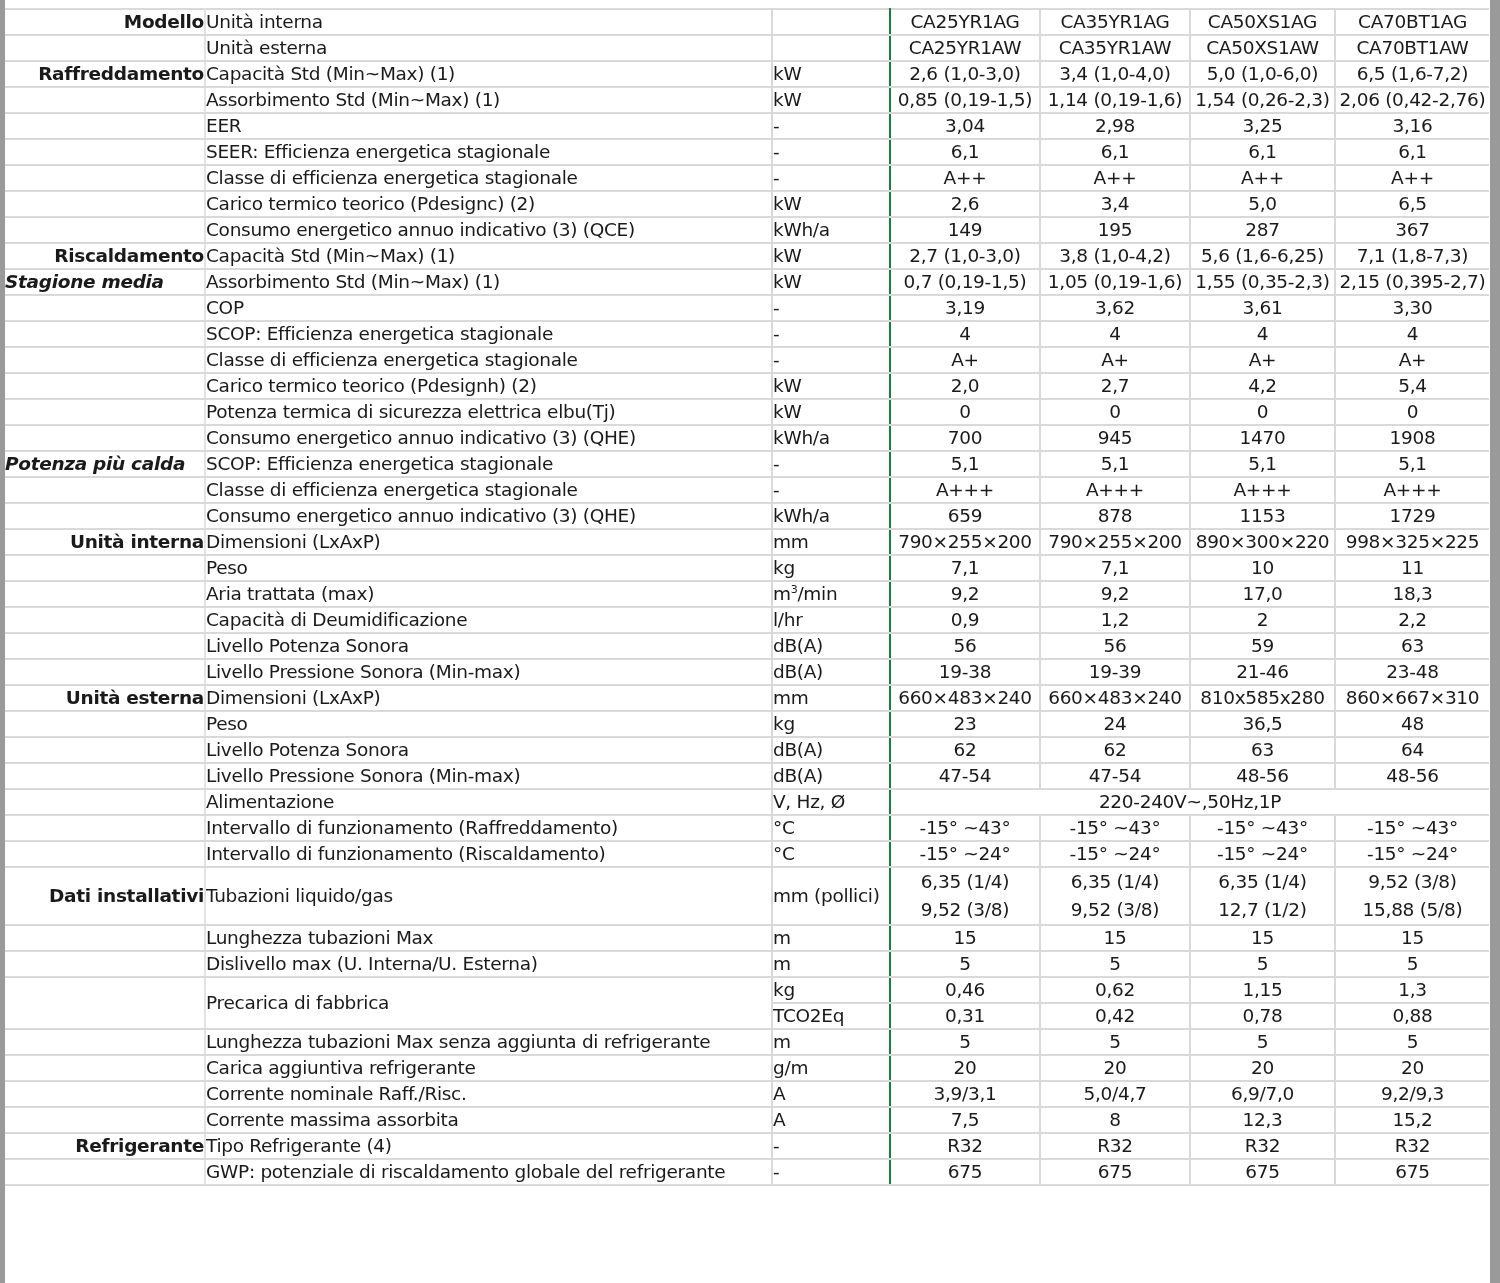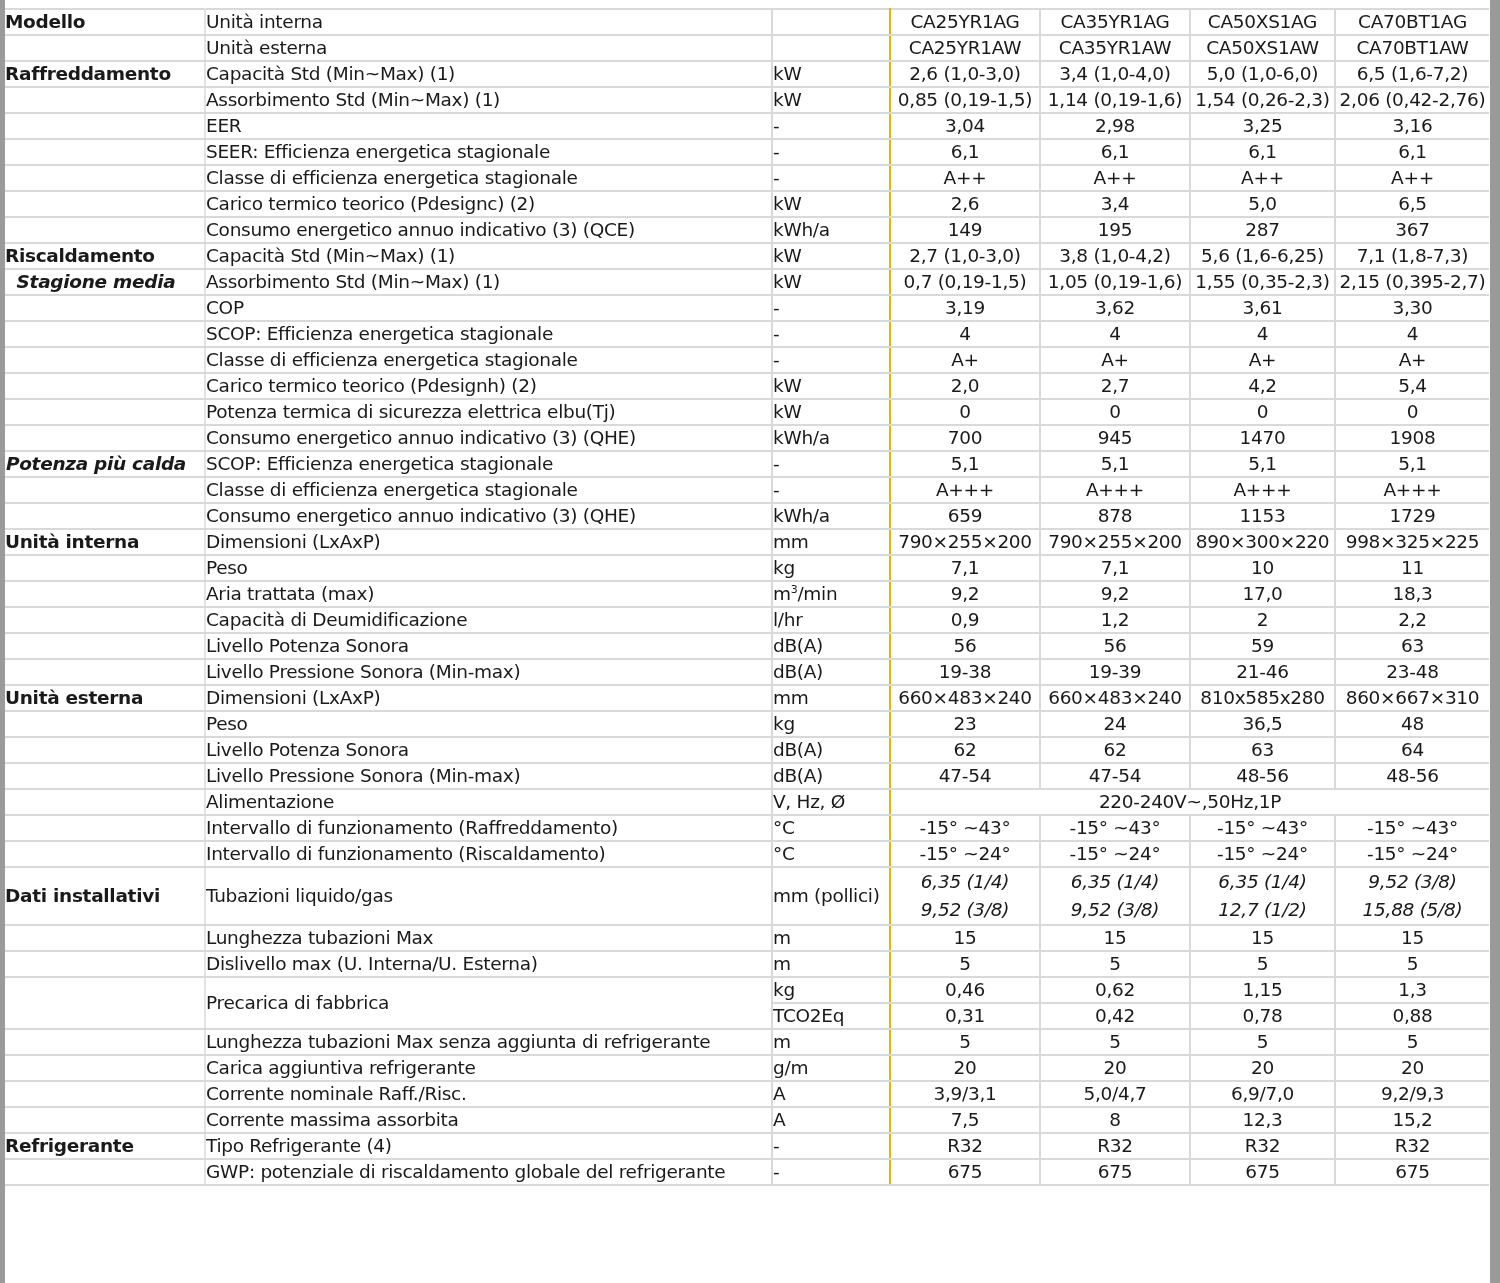--- a/index.html
+++ b/index.html
@@ -10,30 +10,30 @@
   .left-edge { position: absolute; left: 0; top: 0; width: 5px; height: 1283px; background: #9a9a9a; }
   .right-edge { position: absolute; left: 1490px; top: 0; width: 10px; height: 1283px; background: #9a9a9a; }
   table.spec {
     position: absolute; left: 5px; top: 8px; border-collapse: collapse; table-layout: fixed; width: 1484px;
   }
   table.spec td {
     border-top: 2px solid #d9d9d9; border-bottom: 2px solid #d9d9d9;
     height: 24px; padding: 0 0 0 0; font-size: 18.5px; line-height: 24px; white-space: nowrap;
     overflow: hidden; vertical-align: middle; letter-spacing: -0.3px;
   }
-  td.grp { padding-left: 7px; font-weight: bold; border-right: 2px solid #e3e3e3; }
-  td.grp.sub { font-style: italic; text-align: center; padding-right: 17px; padding-left: 0; }
+  td.grp { padding-left: 7px; font-weight: bold; border-right: 2px solid #e3e3e3; text-align: right; }
+  td.grp.sub { font-style: italic; text-align: left; padding-right: 17px; padding-left: 0; }
   td.grp.blank { border-top-color: transparent; }
   td.param { padding-left: 4px; border-right: 2px solid #d9d9d9; }
-  td.unit { padding-left: 3px; border-right: 2px solid #eab308; }
+  td.unit { padding-left: 3px; border-right: 2px solid #15803d; }
   td.val { text-align: center; border-right: 2px solid #d9d9d9; }
   td.val.last { border-right: none; }
   td.hdr { font-weight: normal; }
   tr.tall td { height: 52px; line-height: 28px; }
-  .two-line { display: block; line-height: 28px; font-style: italic; }
+  .two-line { display: block; line-height: 28px; }
   sup { font-size: 11px; line-height: 0; }
 </style>
 </head>
 <body>
 
 <div class="left-edge"></div>
 <div class="right-edge"></div>
 
 <table class="spec">
   <colgroup>

